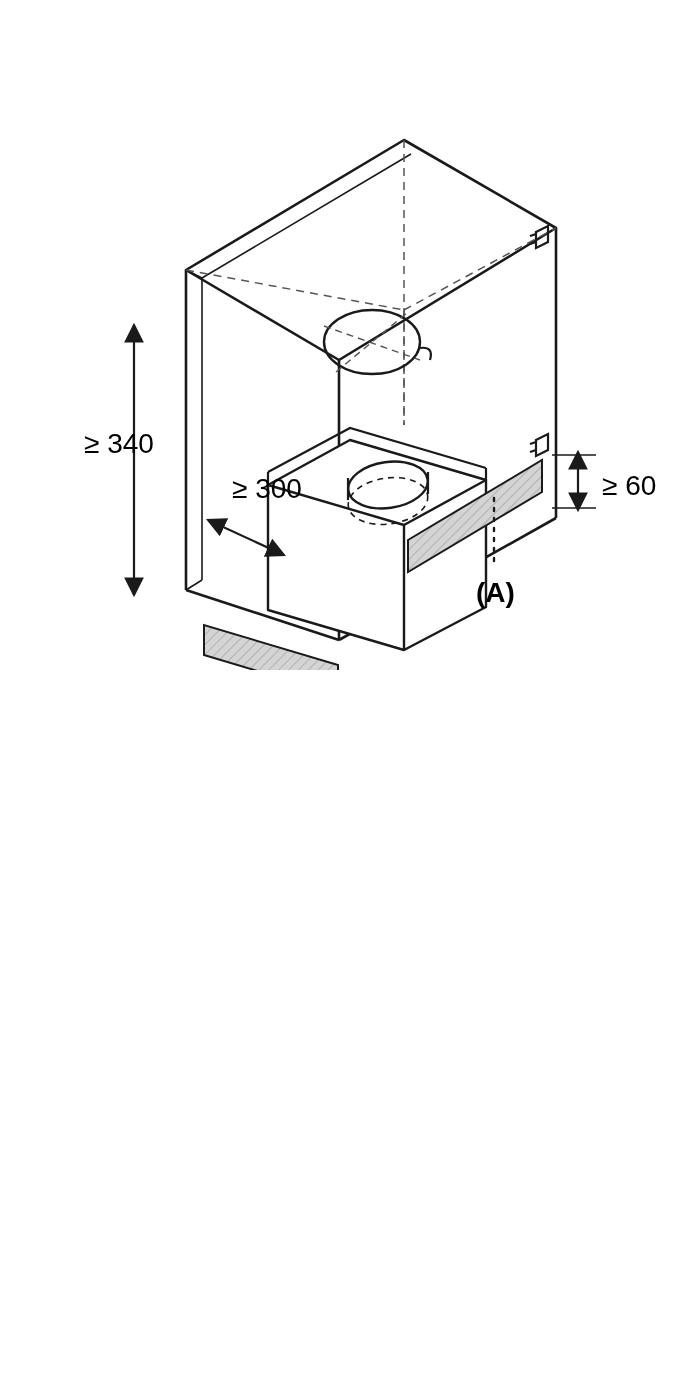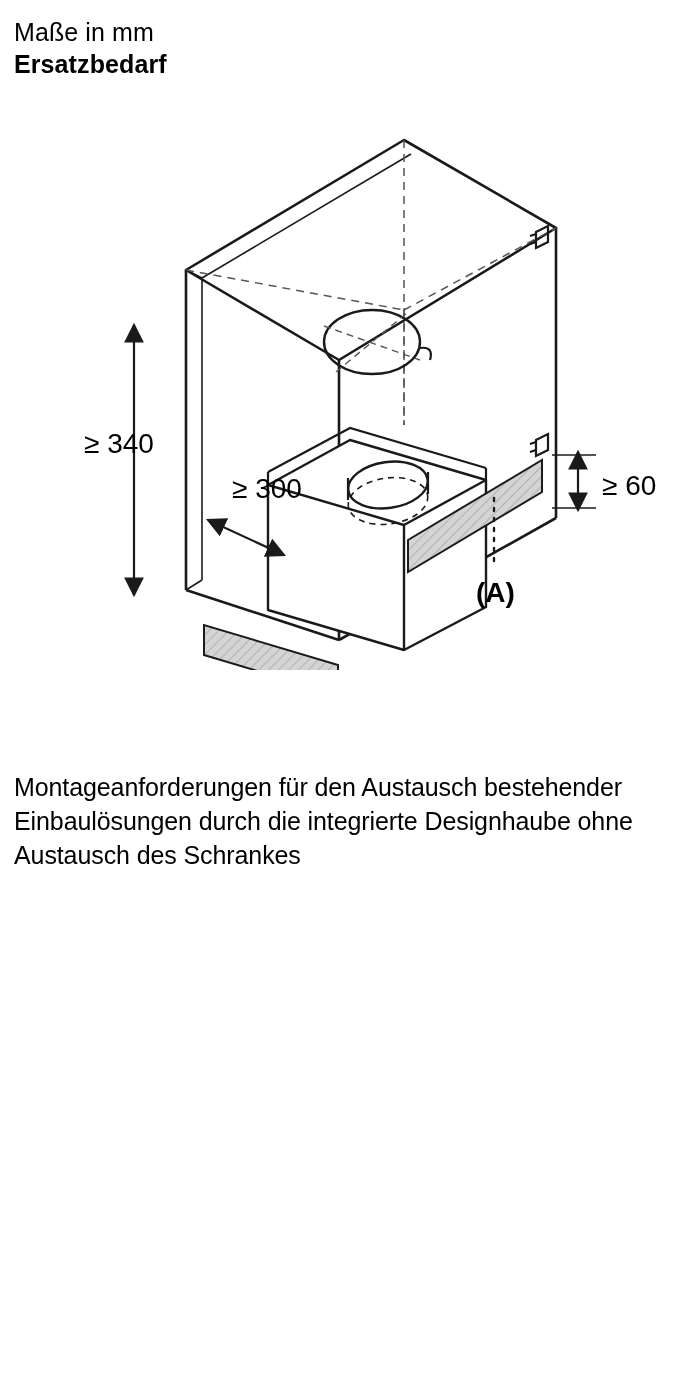--- a/index.html
+++ b/index.html
@@ -74,24 +74,20 @@
     font-size: 25px;
     line-height: 34px;
     letter-spacing: -0.1px;
   }
 </style>
 </head>
 <body>
 
 <div class="page">
 
-  <div class="header">
-    <div class="header-line1">Maße in mm</div>
-    <div class="header-line2">Ersatzbedarf</div>
-  </div>
 
   <div class="diagram-wrap">
     <svg width="700" height="560" viewBox="0 0 700 560" xmlns="http://www.w3.org/2000/svg">
       <defs>
         <marker id="arrHead" markerWidth="9" markerHeight="9" refX="8" refY="4.5" orient="auto">
           <path d="M0,0 L9,4.5 L0,9 z" fill="#1a1a1a"></path>
         </marker>
         <marker id="arrTail" markerWidth="9" markerHeight="9" refX="1" refY="4.5" orient="auto">
           <path d="M9,0 L0,4.5 L9,9 z" fill="#1a1a1a"></path>
         </marker>
@@ -192,15 +188,14 @@
       <text x="566" y="385" font-family="Liberation Sans, sans-serif" font-size="28" fill="#000000">≥ 60</text>
 
       <g>
         <line x1="458" y1="388" x2="458" y2="458" stroke="#1a1a1a" stroke-width="2.4" stroke-dasharray="3 7" stroke-linecap="round"></line>
       </g>
       <text x="440" y="492" font-family="Liberation Sans, sans-serif" font-size="28" font-weight="700" fill="#000000">(A)</text>
     </svg>
   </div>
 
 
-  <div class="body-text">Montageanforderungen für den Austausch bestehender Einbaulösungen durch die integrierte Designhaube ohne Austausch des Schrankes</div>
 
 </div>
 
 </body></html>

